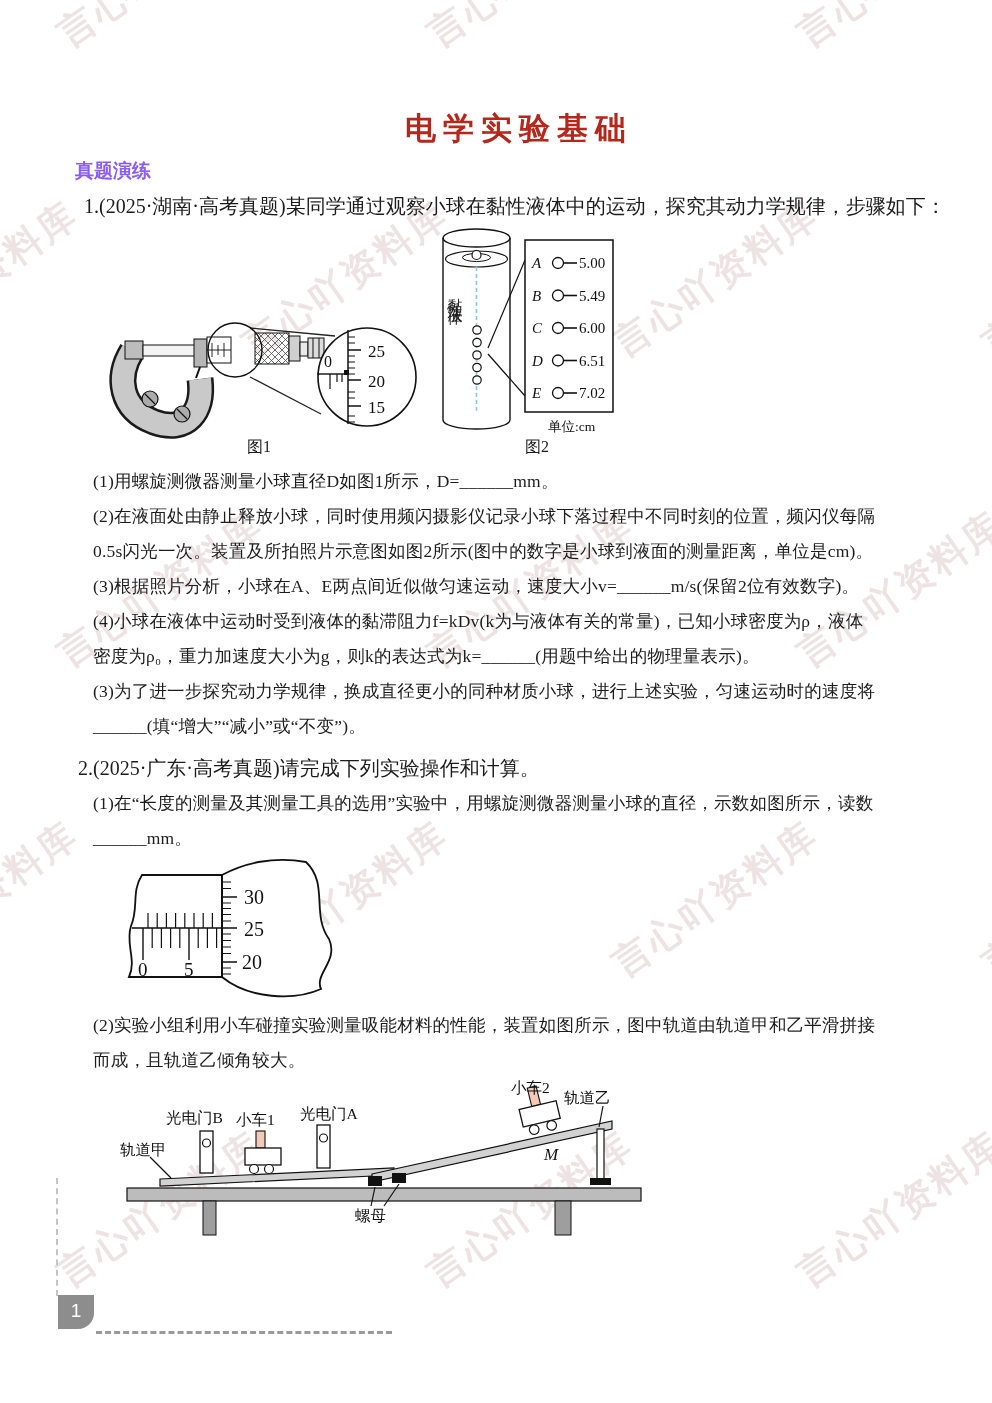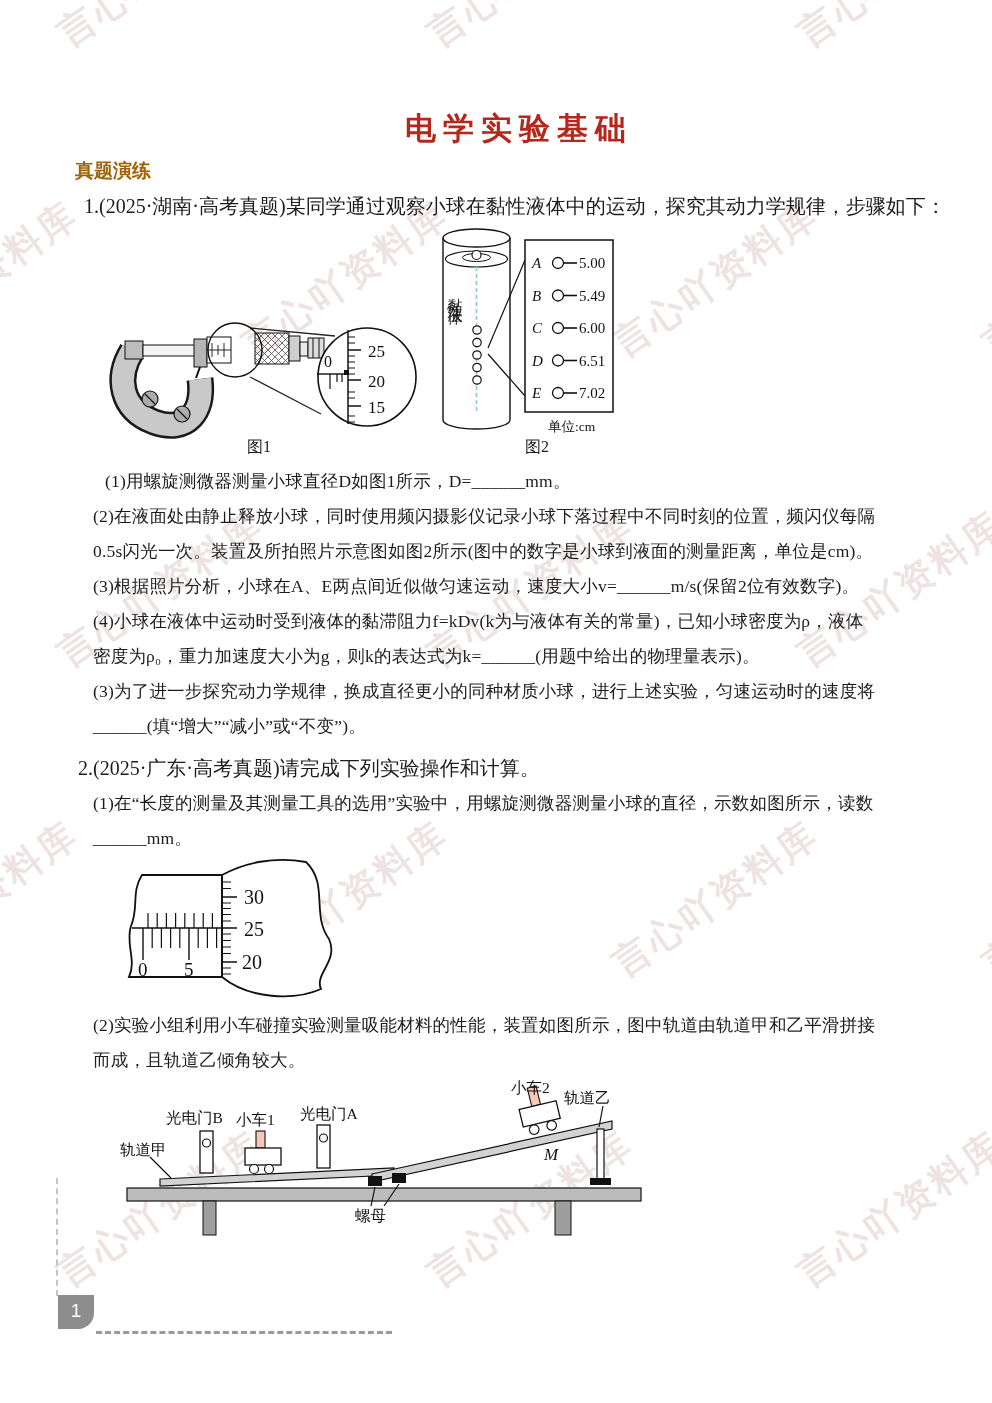--- a/index.html
+++ b/index.html
@@ -9,21 +9,21 @@
   #wm-layer{z-index:0;pointer-events:none;}
   .wm{position:absolute;font-family:"Liberation Sans",sans-serif;font-weight:bold;
       font-size:37px;letter-spacing:3px;color:rgba(198,162,162,0.30);
       transform:rotate(-35deg);transform-origin:left top;white-space:nowrap;}
   #content{z-index:1;padding-left:46px;}
   .abs{position:absolute;white-space:nowrap;}
   #doc-title{width:100%;text-align:center;top:108px;left:0;
       font-size:31px;font-weight:bold;color:#b5271b;letter-spacing:7px;
       font-family:"Liberation Serif",serif;}
   #section-header{left:75px;top:158px;font-size:19px;font-weight:bold;
-      font-family:"Liberation Sans",sans-serif;color:#a16207;}
+      font-family:"Liberation Sans",sans-serif;color:#8b5cf6;}
   .bodyline{font-size:17.5px;line-height:26px;letter-spacing:0.2px;}
   .stem{font-size:20px;}
   .caption{font-size:16px;}
   .vert-label{writing-mode:vertical-rl;text-orientation:upright;font-size:15px;
       letter-spacing:4px;line-height:18px;}
   svg text{font-family:"Liberation Serif",serif;fill:#111;}
   .it{font-style:italic;}
   #page-badge{left:58px;top:1295px;width:36px;height:34px;background:#8d8d8d;
       border-radius:0 0 16px 0;color:#fff;font-size:19px;text-align:center;
       line-height:32px;font-family:"Liberation Sans",sans-serif;}
@@ -146,21 +146,21 @@
         <text x="96" y="172" font-style="italic">E</text>
         <circle cx="122" cy="167" r="5.5" fill="#fff" stroke="#111" stroke-width="1.3"></circle>
         <line x1="128" y1="167" x2="141" y2="167" stroke="#111" stroke-width="1.6"></line>
         <text x="143" y="172">7.02</text>
       </g>
       <text x="112" y="205" font-size="13.5">单位:cm</text>
     </svg>
     <div class="abs vert-label" style="left:446px;top:286px">黏性液体</div>
     <div class="abs caption" style="left:525px;top:437px">图2</div>
 
-    <div class="abs bodyline" style="left:105px;top:468px">(1)用螺旋测微器测量小球直径D如图1所示，D=______mm。</div>
+    <div class="abs bodyline" style="left:93px;top:468px">(1)用螺旋测微器测量小球直径D如图1所示，D=______mm。</div>
     <div class="abs bodyline" style="left:93px;top:503px">(2)在液面处由静止释放小球，同时使用频闪摄影仪记录小球下落过程中不同时刻的位置，频闪仪每隔</div>
     <div class="abs bodyline" style="left:93px;top:538px">0.5s闪光一次。装置及所拍照片示意图如图2所示(图中的数字是小球到液面的测量距离，单位是cm)。</div>
     <div class="abs bodyline" style="left:93px;top:573px">(3)根据照片分析，小球在A、E两点间近似做匀速运动，速度大小v=______m/s(保留2位有效数字)。</div>
     <div class="abs bodyline" style="left:93px;top:608px">(4)小球在液体中运动时受到液体的黏滞阻力f=kDv(k为与液体有关的常量)，已知小球密度为ρ，液体</div>
     <div class="abs bodyline" style="left:93px;top:643px">密度为ρ₀，重力加速度大小为g，则k的表达式为k=______(用题中给出的物理量表示)。</div>
     <div class="abs bodyline" style="left:93px;top:678px">(3)为了进一步探究动力学规律，换成直径更小的同种材质小球，进行上述实验，匀速运动时的速度将</div>
     <div class="abs bodyline" style="left:93px;top:713px">______(填“增大”“减小”或“不变”)。</div>
 
     <div class="abs stem" style="left:78px;top:755px">2.(2025·广东·高考真题)请完成下列实验操作和计算。</div>
     <div class="abs bodyline" style="left:93px;top:790px">(1)在“长度的测量及其测量工具的选用”实验中，用螺旋测微器测量小球的直径，示数如图所示，读数</div>

